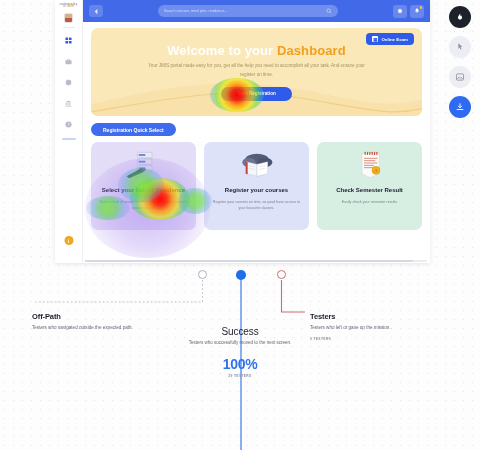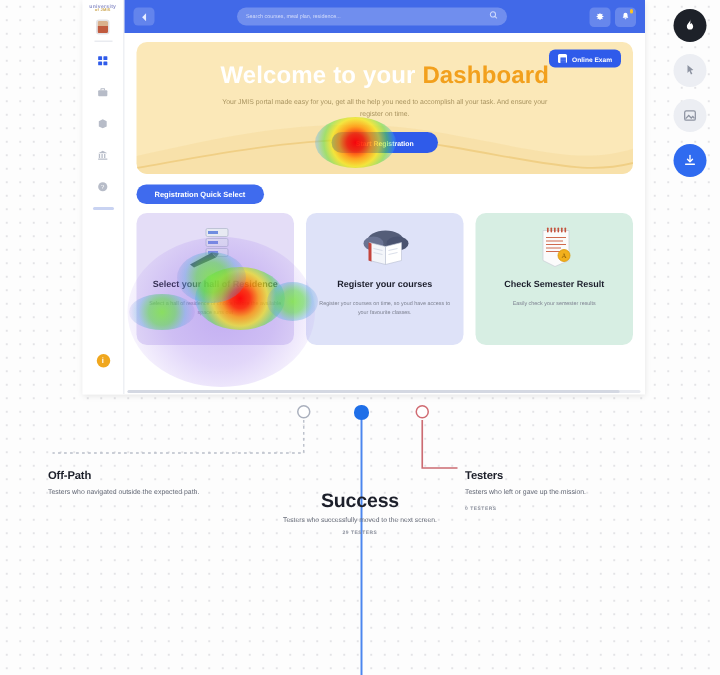--- a/index.html
+++ b/index.html
@@ -85,21 +85,21 @@
 
   
   #hero {
     position: relative; height: 88px; border-radius: 7px; overflow: hidden;
     background: #fbe8b8; display:flex; flex-direction:column;
     align-items:center; justify-content:center;
   }
   #hero-wave {
     position:absolute; left:0; right:0; bottom:0; height: 42px;
   }
-  #hero h1 { position:relative; font-size: 16px; font-weight: 700; color: #ffffff; letter-spacing:.1px; }
+  #hero h1 { position:relative; font-size: 13px; font-weight: 700; color: #ffffff; letter-spacing:.1px; }
   #hero h1 .accent { color: #f2a01d; }
   #hero p {
     position:relative; font-size: 4.6px; color: #a8935f; text-align:center;
     line-height: 1.75; margin-top: 4px; max-width: 220px;
   }
   #hero-cta {
     position:relative; margin-top: 8px; background:#2f5bea; color:#fff;
     font-size: 4.6px; font-weight:600; border:0; border-radius: 9px;
     padding: 4.5px 16px; cursor:pointer; font-family:"Liberation Sans", sans-serif;
   }
@@ -175,21 +175,21 @@
   #node-bounced { left:277px; top:270px; width:9px; height:9px; background:#fff; border:1.2px solid #d06b72; }
 
   .blk { position:absolute; }
   .blk h4 { font-size: 7.5px; font-weight:700; color:#1c1f2a; letter-spacing:-.1px; }
   .blk .desc { font-size: 4.6px; color:#636875; line-height:1.55; margin-top:3px; }
   .blk .count { font-size: 3.3px; color:#8d929e; letter-spacing:.35px; margin-top:6px; font-weight:600; }
 
   #blk-offpath { left:32px; top:312px; width:190px; }
   #blk-bounced { left:310px; top:312px; width:160px; }
   #blk-success { left:185px; top:326px; width:110px; text-align:center; }
-  #blk-success h4 { font-size:13px; font-weight:700; color:#1c1f2a; }
+  #blk-success h4 { font-size:10px; font-weight:400; color:#1c1f2a; }
   #blk-success .desc { font-size:4.5px; color:#636875; }
   #pct { font-size: 14px; font-weight:700; color:#2f74ef; margin-top:9px; letter-spacing:-.3px; }
   #pct-count { font-size:3.3px; color:#8d929e; letter-spacing:.35px; margin-top:2px; font-weight:600; }
 </style>
 </head>
 <body>
 
 <div id="root">
 
   <div id="app-frame">
@@ -415,16 +415,17 @@
 
   <div class="blk" id="blk-bounced">
     <h4>Testers</h4>
     <div class="desc">Testers who left or gave up the mission.</div>
     <div class="count">0 TESTERS</div>
   </div>
 
   <div class="blk" id="blk-success">
     <h4>Success</h4>
     <div class="desc">Testers who successfully moved to the next screen.</div>
+    <div id="pct">100%</div>
     <div id="pct-count">29 TESTERS</div>
   </div>
 
 </div>
 
 </body></html>

